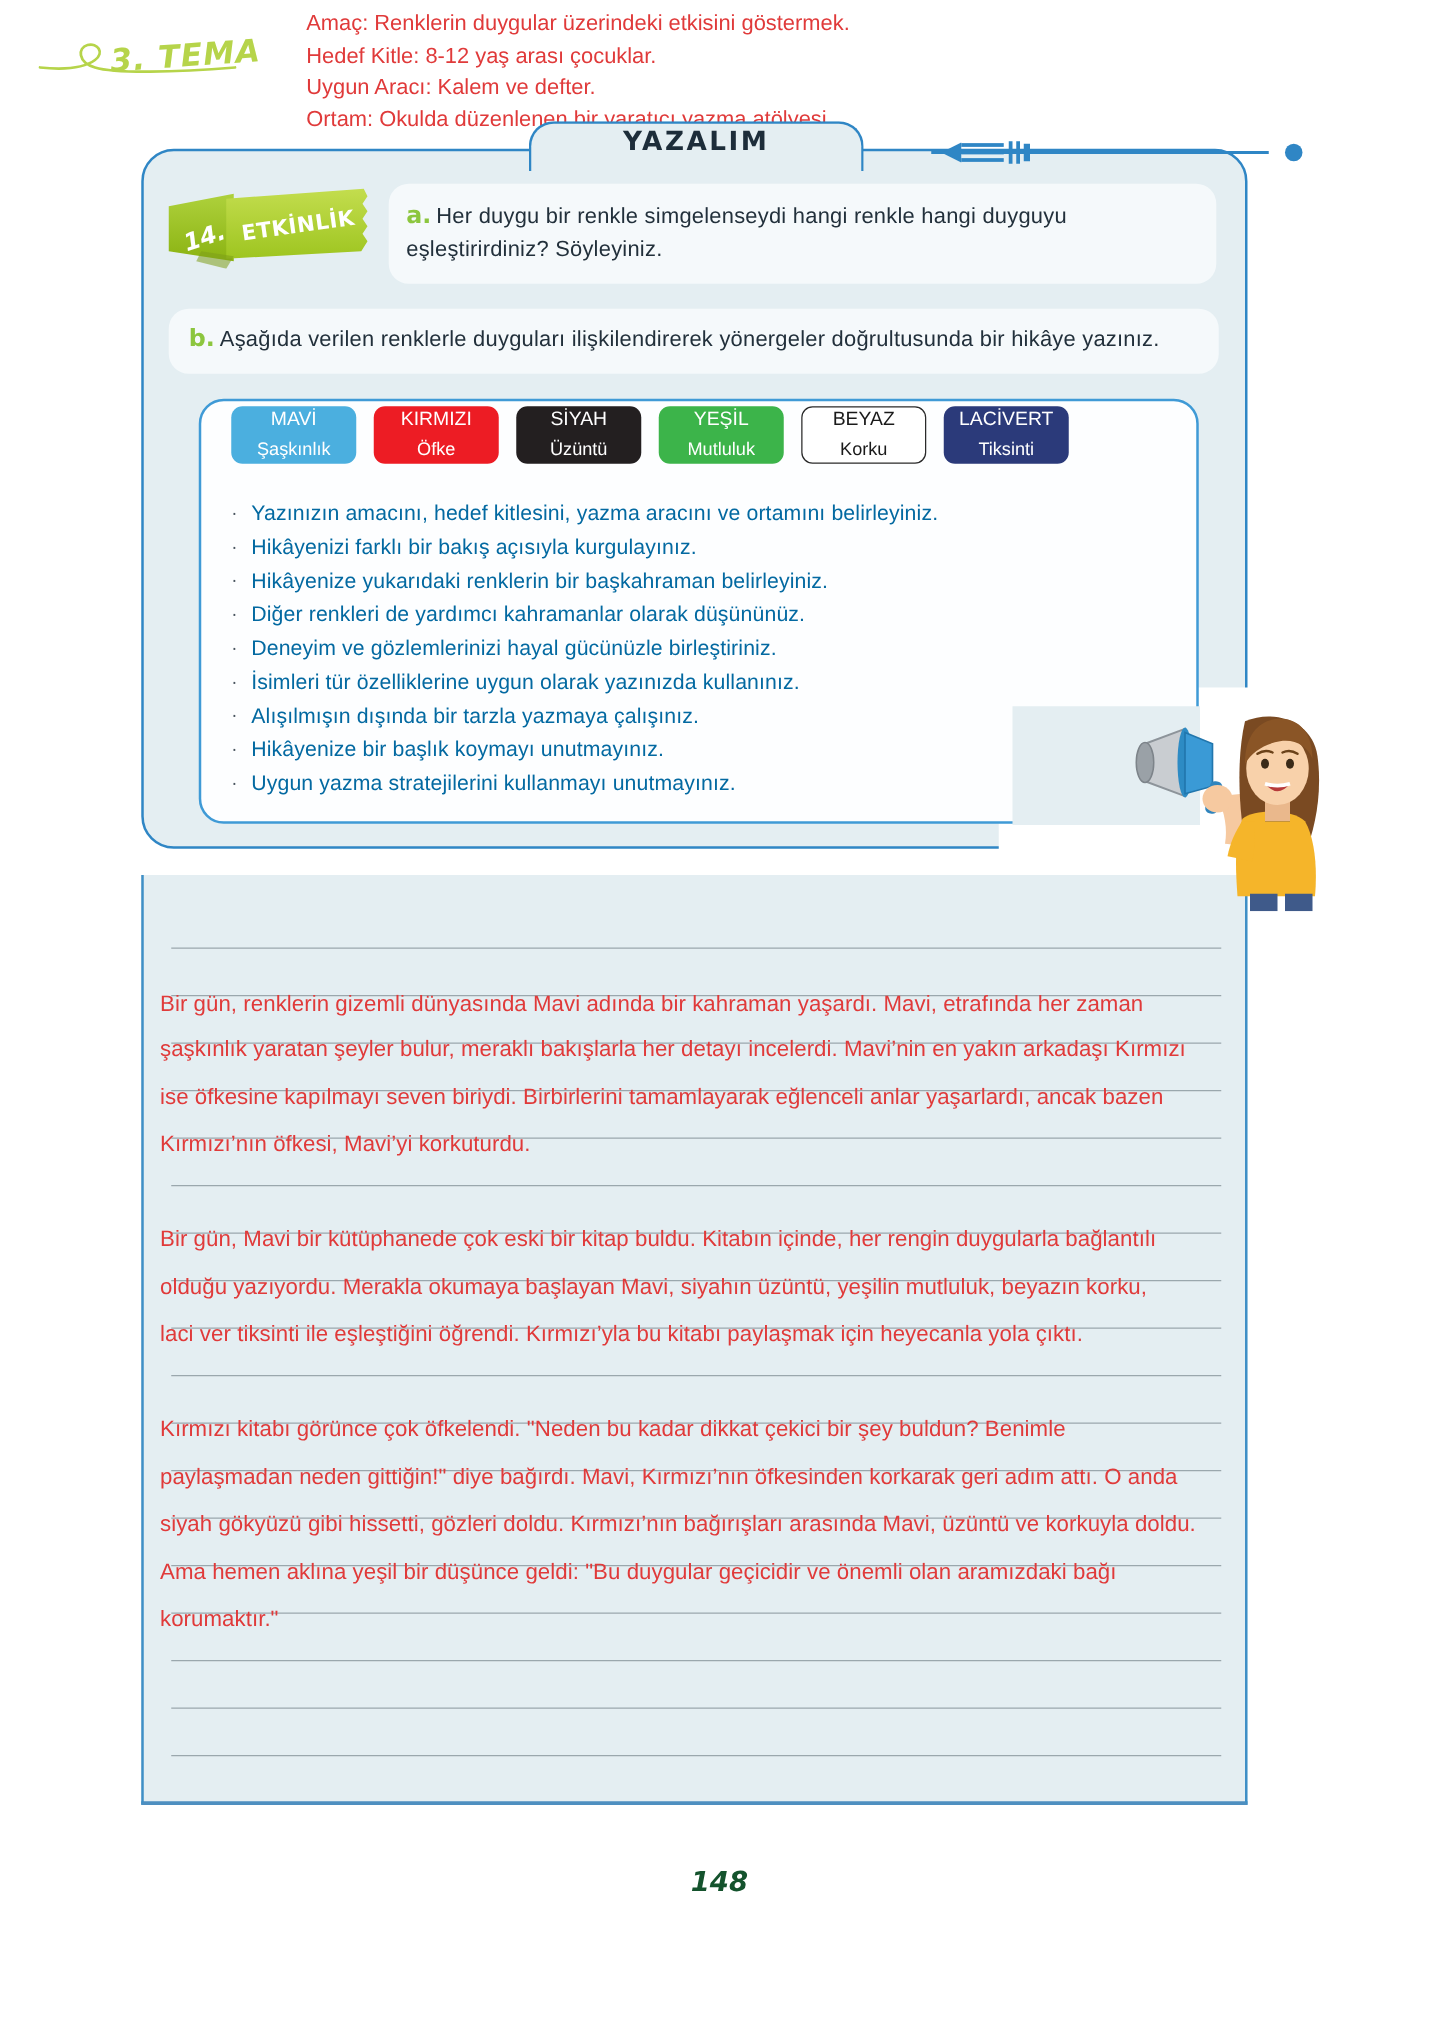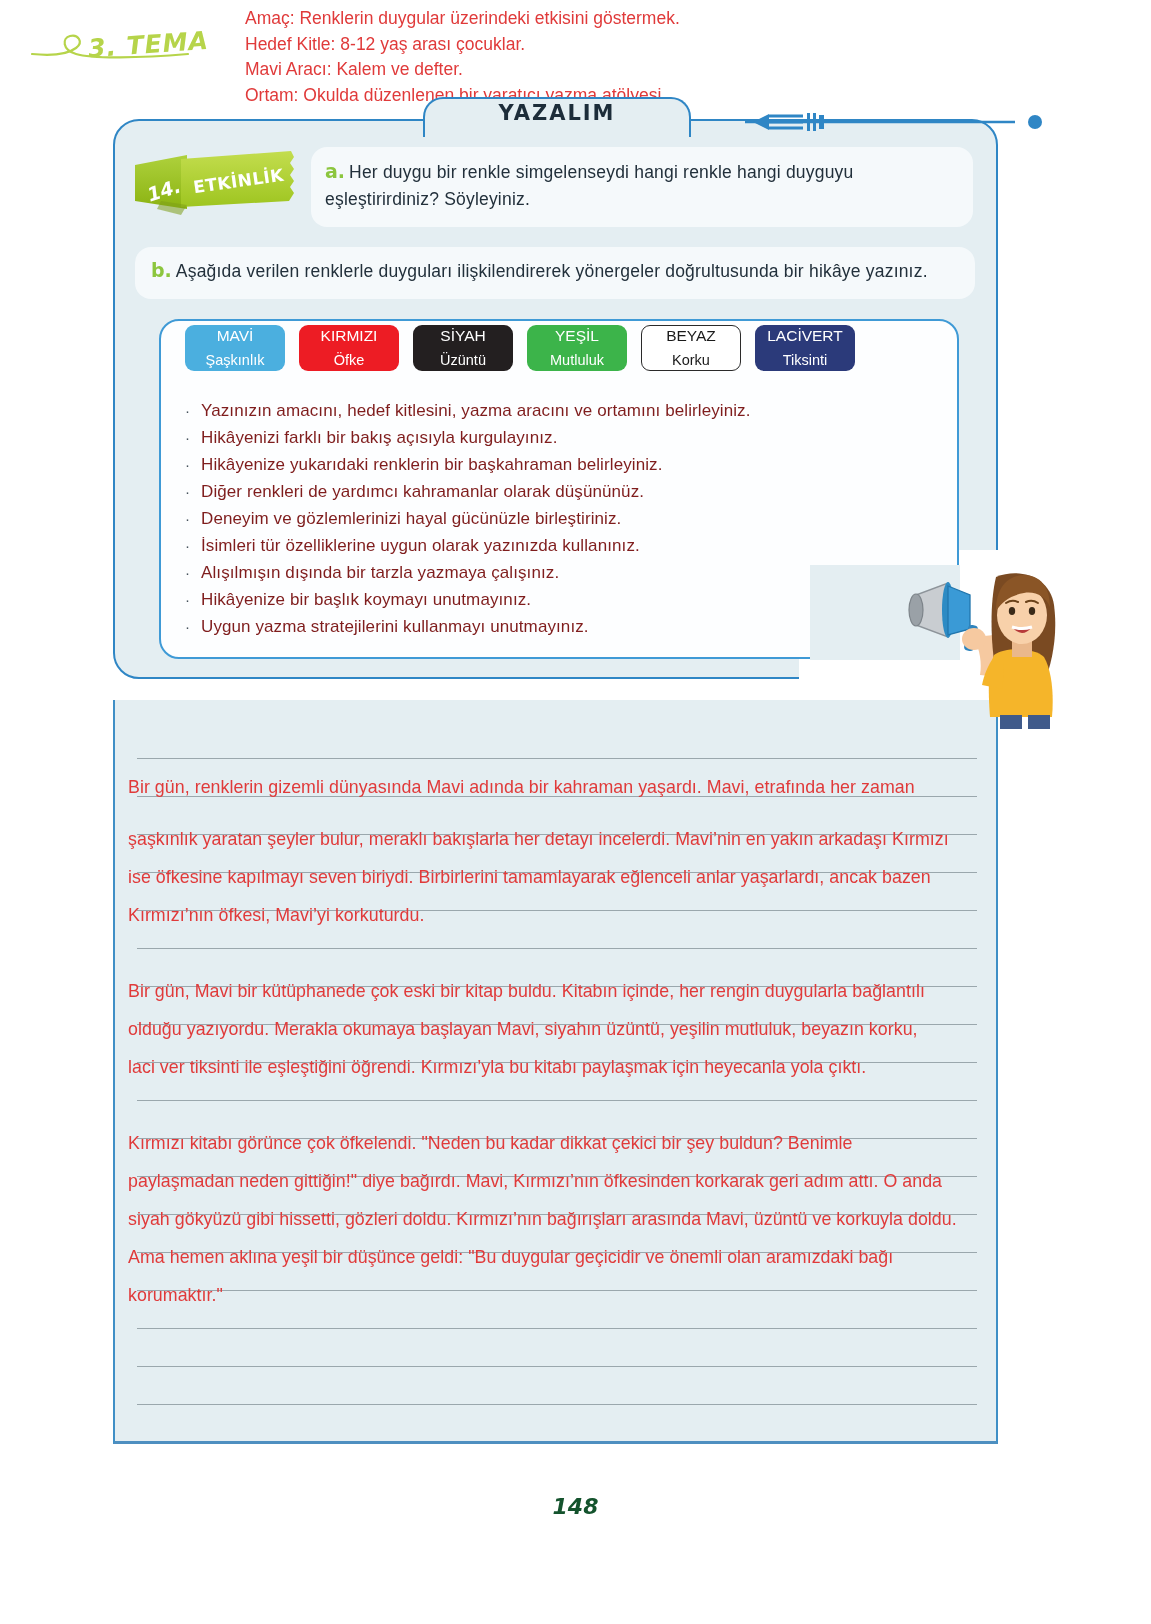--- a/index.html
+++ b/index.html
@@ -304,21 +304,21 @@
     width: 16px;
     flex: none;
     color: #47525c;
     font-size: 15px;
     line-height: 27px;
     text-align: left;
   }
   .bullet-txt {
     font-family: "Liberation Sans", sans-serif;
     font-size: 17px;
-    color: #7f1d1d;
+    color: #0369a1;
     line-height: 27px;
     letter-spacing: 0.1px;
   }
 
   
   .girl {
     position: absolute;
     left: 795px;
     top: 440px;
     width: 175px;
@@ -379,21 +379,21 @@
   <div class="tema-badge">
     <svg width="180" height="56" viewBox="0 0 180 56">
       <path d="M2 40 C22 42 38 40 46 34 C54 28 48 20 40 22 C32 24 32 36 46 40 C62 45 110 44 158 40" fill="none" stroke="#b6d44a" stroke-width="2.2" stroke-linecap="round"></path>
     </svg>
     <div class="tema-text">3. TEMA</div>
   </div>
 
   <div class="meta-block">
     <div class="meta-line">Amaç: Renklerin duygular üzerindeki etkisini göstermek.</div>
     <div class="meta-line">Hedef Kitle: 8-12 yaş arası çocuklar.</div>
-    <div class="meta-line">Mavi Aracı: Kalem ve defter.</div>
+    <div class="meta-line">Uygun Aracı: Kalem ve defter.</div>
     <div class="meta-line">Ortam: Okulda düzenlenen bir yaratıcı yazma atölyesi.</div>
   </div>
 
   <div class="panel">
 
     <div class="panel-body">
       <div class="panel-cut"></div>
     </div>
 
     <div class="panel-tab"></div>
@@ -570,21 +570,21 @@
     <div class="wline" style="top:400px"></div>
     <div class="wline" style="top:438px"></div>
     <div class="wline" style="top:476px"></div>
     <div class="wline" style="top:514px"></div>
     <div class="wline" style="top:552px"></div>
     <div class="wline" style="top:590px"></div>
     <div class="wline" style="top:628px"></div>
     <div class="wline" style="top:666px"></div>
     <div class="wline" style="top:704px"></div>
 
-    <div class="answer" style="top:68px;">Bir gün, renklerin gizemli dünyasında Mavi adında bir kahraman yaşardı. Mavi, etrafında her zaman</div>
+    <div class="answer" style="top:84px;">Bir gün, renklerin gizemli dünyasında Mavi adında bir kahraman yaşardı. Mavi, etrafında her zaman</div>
     <div class="answer" style="top:120px;">şaşkınlık yaratan şeyler bulur, meraklı bakışlarla her detayı incelerdi. Mavi’nin en yakın arkadaşı Kırmızı</div>
     <div class="answer" style="top:158px;">ise öfkesine kapılmayı seven biriydi. Birbirlerini tamamlayarak eğlenceli anlar yaşarlardı, ancak bazen</div>
     <div class="answer" style="top:196px;">Kırmızı’nın öfkesi, Mavi’yi korkuturdu.</div>
     <div class="answer" style="top:234px;"></div>
     <div class="answer" style="top:272px;">Bir gün, Mavi bir kütüphanede çok eski bir kitap buldu. Kitabın içinde, her rengin duygularla bağlantılı</div>
     <div class="answer" style="top:310px;">olduğu yazıyordu. Merakla okumaya başlayan Mavi, siyahın üzüntü, yeşilin mutluluk, beyazın korku,</div>
     <div class="answer" style="top:348px;">laci ver tiksinti ile eşleştiğini öğrendi. Kırmızı’yla bu kitabı paylaşmak için heyecanla yola çıktı.</div>
     <div class="answer" style="top:386px;"></div>
     <div class="answer" style="top:424px;">Kırmızı kitabı görünce çok öfkelendi. "Neden bu kadar dikkat çekici bir şey buldun? Benimle</div>
     <div class="answer" style="top:462px;">paylaşmadan neden gittiğin!" diye bağırdı. Mavi, Kırmızı’nın öfkesinden korkarak geri adım attı. O anda</div>

